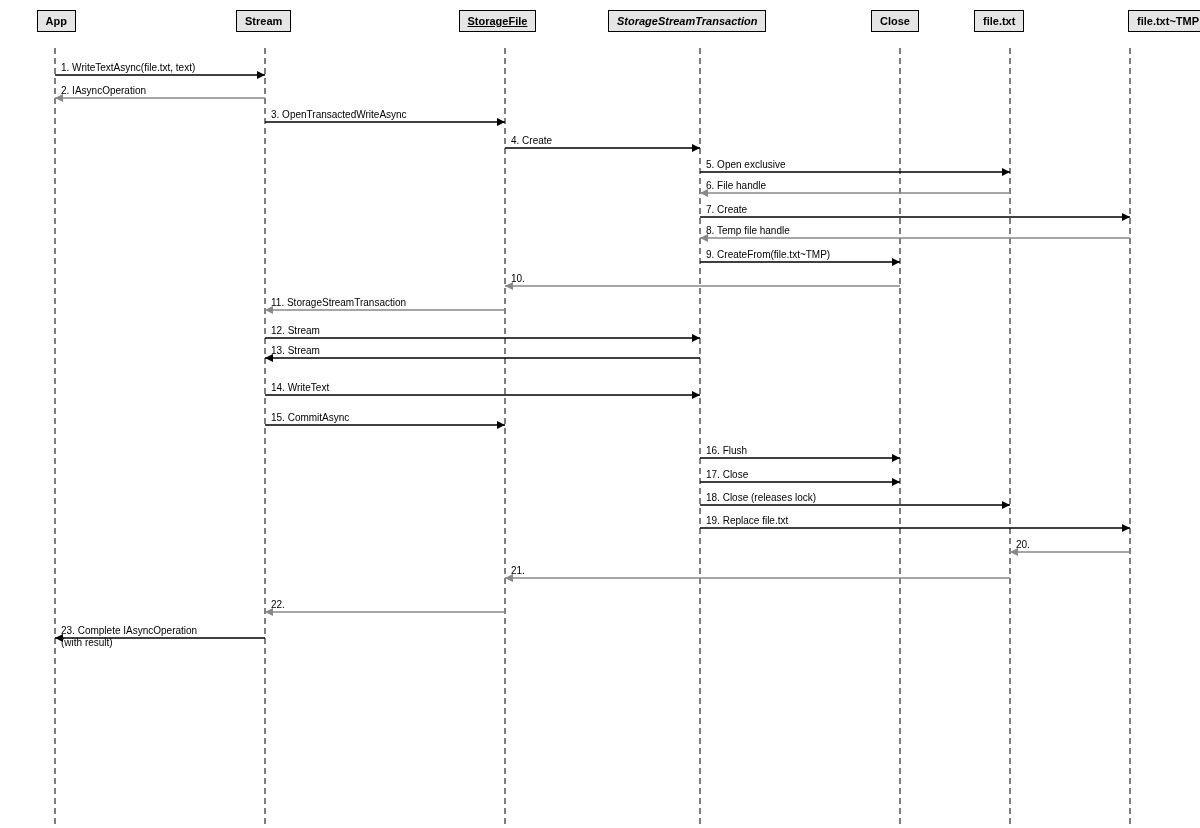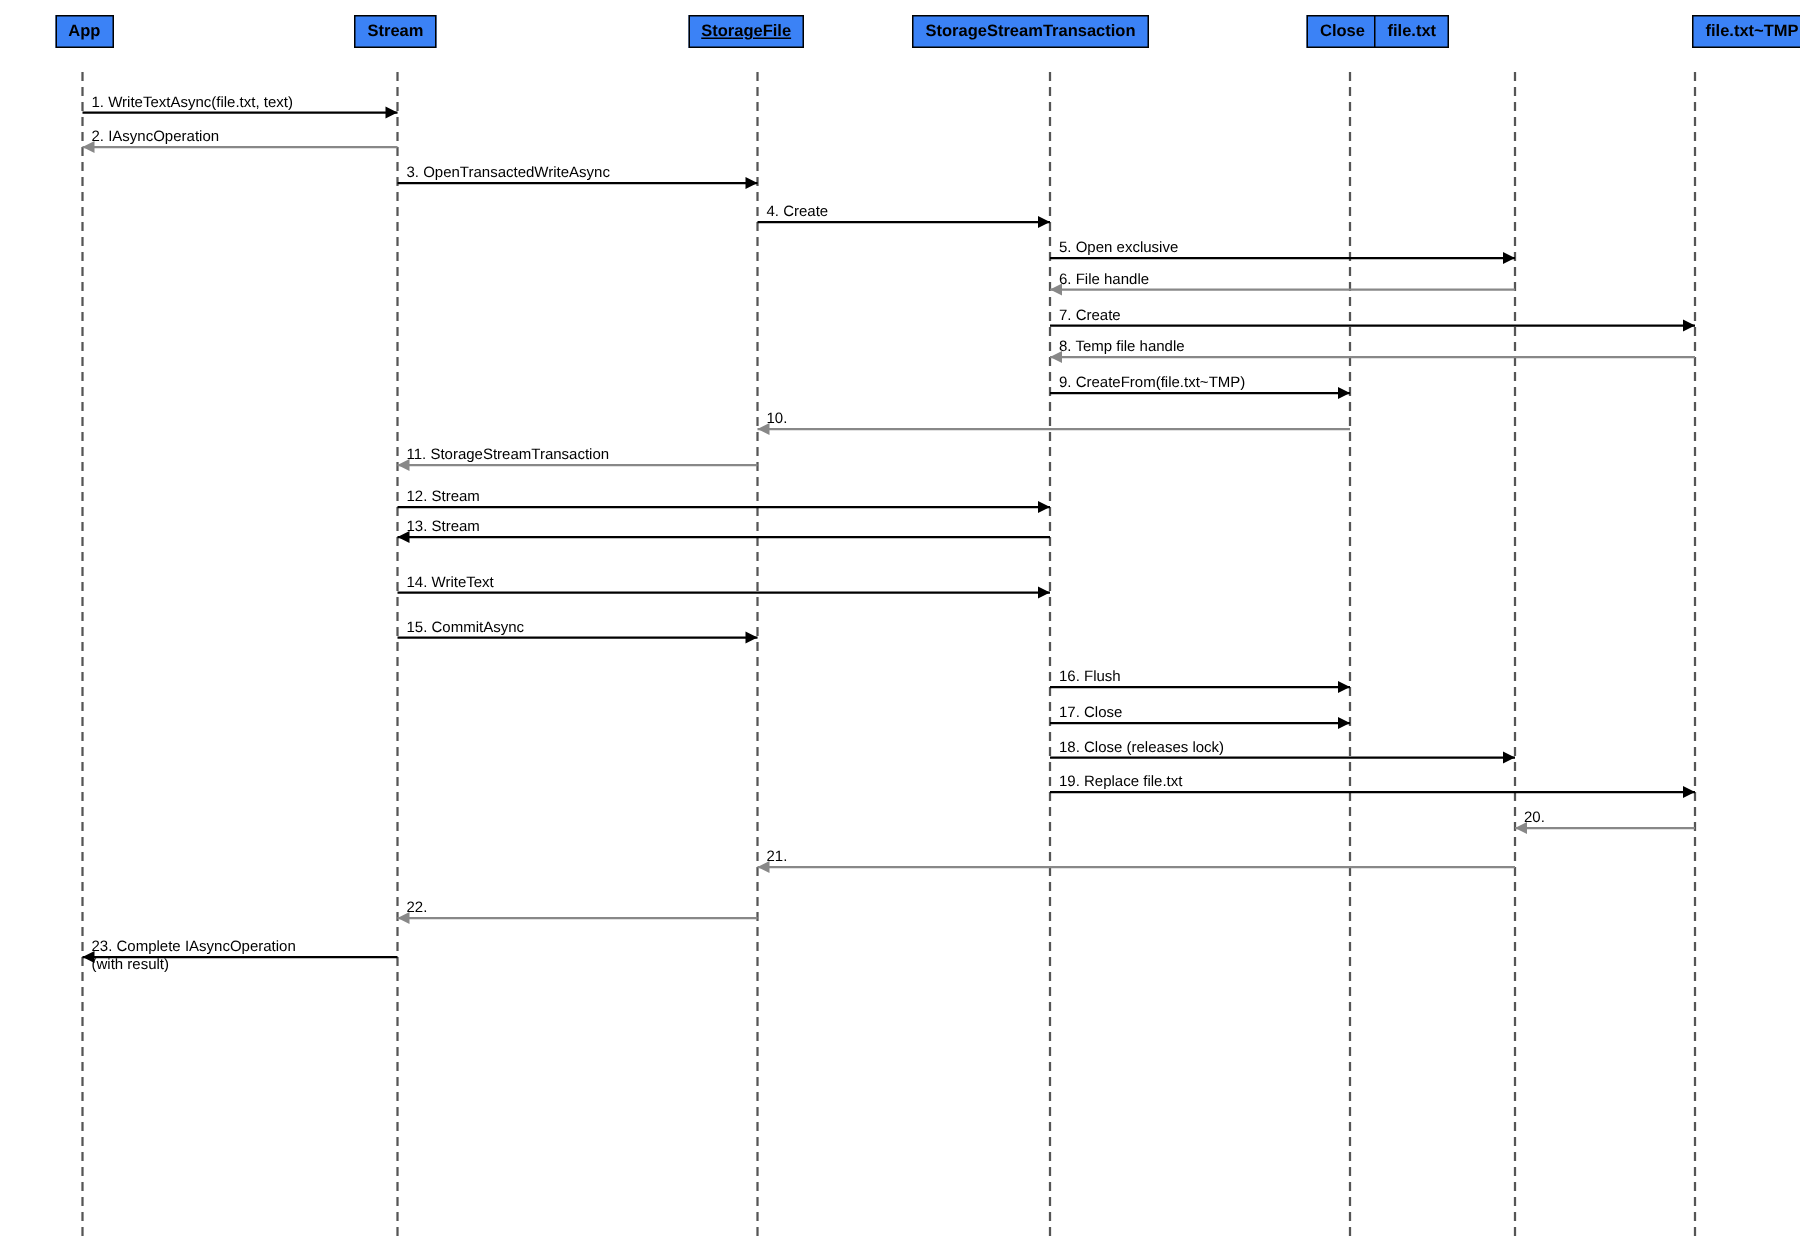--- a/index.html
+++ b/index.html
@@ -17,21 +17,21 @@
       width: 1200px;
       height: 828px;
     }
     .lifeline-box {
       position: absolute;
       top: 10px;
       border: 1.5px solid #000;
       padding: 4px 8px;
       font-weight: bold;
       font-size: 11px;
-      background: #3b82f6;
+      background: #e5e5e5;
       white-space: nowrap;
     }
     svg.arrows-svg {
       position: absolute;
       top: 0;
       left: 0;
       width: 1200px;
       height: 828px;
       pointer-events: none;
     }
@@ -114,17 +114,17 @@
       <line x1="505" y1="612" x2="265" y2="612" stroke="#888" stroke-width="1.5"></line>
       <polygon points="265,612 273,608 273,616" fill="#888"></polygon>
       <text x="271" y="608" font-family="Arial, sans-serif" font-size="10" fill="#000">22.</text>
       <line x1="265" y1="638" x2="55" y2="638" stroke="#000" stroke-width="1.5"></line>
       <polygon points="55,638 63,634 63,642" fill="#000"></polygon>
       <text x="61" y="634" font-family="Arial, sans-serif" font-size="10" fill="#000"><tspan x="61" dy="0">23. Complete IAsyncOperation</tspan><tspan x="61" dy="12">(with result)</tspan></text>
     </svg>
 <div class="lifeline-box" style="left: 36.5px; top: 10px;">App</div>
     <div class="lifeline-box" style="left: 236px; top: 10px;">Stream</div>
     <div class="lifeline-box" style="left: 458.5px; top: 10px; text-decoration: underline;">StorageFile</div>
-    <div class="lifeline-box" style="left: 608px; top: 10px;">StorageStreamTransaction</div>
+    <div class="lifeline-box" style="left: 608px; top: 10px; font-style: italic;">StorageStreamTransaction</div>
     <div class="lifeline-box" style="left: 871px; top: 10px;">Close</div>
-    <div class="lifeline-box" style="left: 916px; top: 10px;">file.txt</div>
+    <div class="lifeline-box" style="left: 974px; top: 10px;">file.txt</div>
     <div class="lifeline-box" style="left: 1128px; top: 10px;">file.txt~TMP</div>
   </div>
 
 </body></html>

